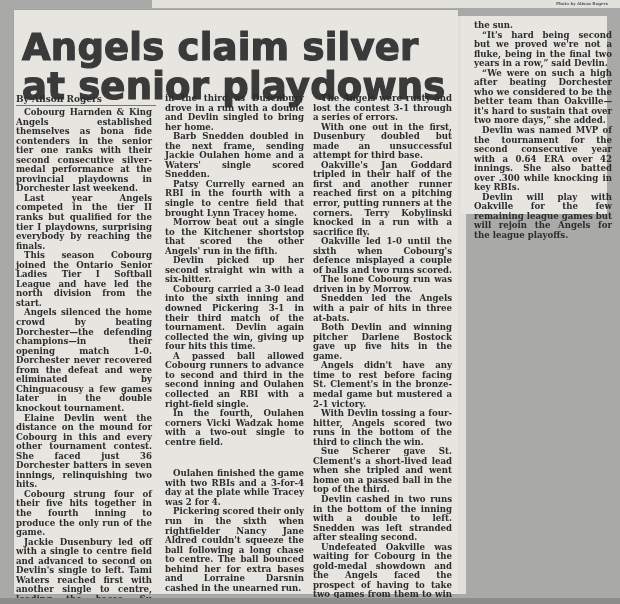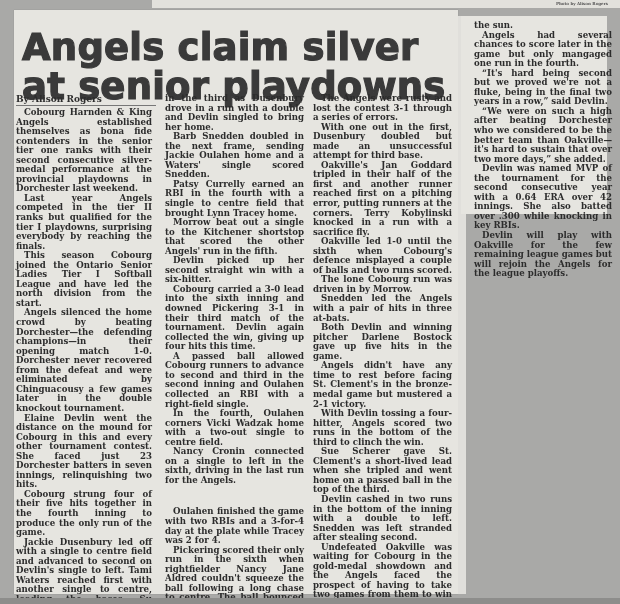--- a/index.html
+++ b/index.html
@@ -72,36 +72,35 @@
 <div class="right-clip"></div>
 
 <h1 class="headline">Angels claim silver at senior playdowns</h1>
 <div class="byline">By Alison Rogers</div>
 
 <div class="col c1">
   <p>Cobourg Harnden &amp; King Angels established themselves as bona fide contenders in the senior tier one ranks with their second consecutive silver-medal performance at the provincial playdowns in Dorchester last weekend.</p>
   <p>Last year Angels competed in the tier II ranks but qualified for the tier I playdowns, surprising everybody by reaching the finals.</p>
   <p>This season Cobourg joined the Ontario Senior Ladies Tier I Softball League and have led the north division from the start.</p>
   <p>Angels silenced the home crowd by beating Dorchester—the defending champions—in their opening match 1-0. Dorchester never recovered from the defeat and were eliminated by Chinguacousy a few games later in the double knockout tournament.</p>
-  <p>Elaine Devlin went the distance on the mound for Cobourg in this and every other tournament contest. She faced just 23 Dorchester batters in seven innings, relinquishing two hits.</p>
+  <p>Elaine Devlin went the distance on the mound for Cobourg in this and every other tournament contest. She faced just 36 Dorchester batters in seven innings, relinquishing two hits.</p>
   <p>Cobourg strung four of their five hits together in the fourth inning to produce the only run of the game.</p>
   <p>Jackie Dusenbury led off with a single to centre field and advanced to second on Devlin's single to left. Tami Waters reached first with another single to centre, loading the bases. Su Morrow collected the RBI with a single down the right field line.</p>
 
 </div>
 
 <div class="col c2">
   <p class="noindent">in the third as Dusenbury drove in a run with a double and Devlin singled to bring her home.</p>
   <p>Barb Snedden doubled in the next frame, sending Jackie Oulahen home and a Waters' single scored Snedden.</p>
   <p>Patsy Currelly earned an RBI in the fourth with a single to centre field that brought Lynn Tracey home.</p>
   <p>Morrow beat out a single to the Kitchener shortstop that scored the other Angels' run in the fifth.</p>
   <p>Devlin picked up her second straight win with a six-hitter.</p>
   <p>Cobourg carried a 3-0 lead into the sixth inning and downed Pickering 3-1 in their third match of the tournament. Devlin again collected the win, giving up four hits this time.</p>
   <p>A passed ball allowed Cobourg runners to advance to second and third in the second inning and Oulahen collected an RBI with a right-field single.</p>
   <p>In the fourth, Oulahen corners Vicki Wadzak home with a two-out single to centre field.</p>
-  <p>Nancy Cronin connected on a single to left in the sixth, driving in the last run for the Angels.</p>
   <p class="gap">Oulahen finished the game with two RBIs and a 3-for-4 day at the plate while Tracey was 2 for 4.</p>
   <p>Pickering scored their only run in the sixth when rightfielder Nancy Jane Aldred couldn't squeeze the ball following a long chase to centre. The ball bounced behind her for extra bases and Lorraine Darsnin cashed in the unearned run.</p>
 
 </div>
 
 <div class="col c3">
   <p>The Angels were rusty and lost the contest 3-1 through a series of errors.</p>
   <p>With one out in the first, Dusenbury doubled but made an unsuccessful attempt for third base.</p>
   <p>Oakville's Jan Goddard tripled in their half of the first and another runner reached first on a pitching error, putting runners at the corners. Terry Kobylinski knocked in a run with a sacrifice fly.</p>
   <p>Oakville led 1-0 until the sixth when Cobourg's defence misplayed a couple of balls and two runs scored.</p>
@@ -111,20 +110,19 @@
   <p>Angels didn't have any time to rest before facing St. Clement's in the bronze-medal game but mustered a 2-1 victory.</p>
   <p>With Devlin tossing a four-hitter, Angels scored two runs in the bottom of the third to clinch the win.</p>
   <p>Sue Scherer gave St. Clement's a short-lived lead when she tripled and went home on a passed ball in the top of the third.</p>
   <p>Devlin cashed in two runs in the bottom of the inning with a double to left. Snedden was left stranded after stealing second.</p>
   <p>Undefeated Oakville was waiting for Cobourg in the gold-medal showdown and the Angels faced the prospect of having to take two games from them to win the championship.</p>
 
 </div>
 
 <div class="col c4">
   <p class="noindent">the sun.</p>
-  <p>Angels had several chances to score later in the game but only mangaged one run in the fourth.</p>
   <p>“It's hard being second but we proved we're not a fluke, being in the final two years in a row,” said Devlin.</p>
   <p>“We were on such a high after beating Dorchester who we considered to be the better team than Oakville—it's hard to sustain that over two more days,” she added.</p>
   <p>Devlin was named MVP of the tournament for the second consecutive year with a 0.64 ERA over 42 innings. She also batted over .300 while knocking in key RBIs.</p>
   <p>Devlin will play with Oakville for the few remaining league games but will rejoin the Angels for the league playoffs.</p>
 </div>
 
 <div class="bottom-band"></div>
 
 </body></html>

